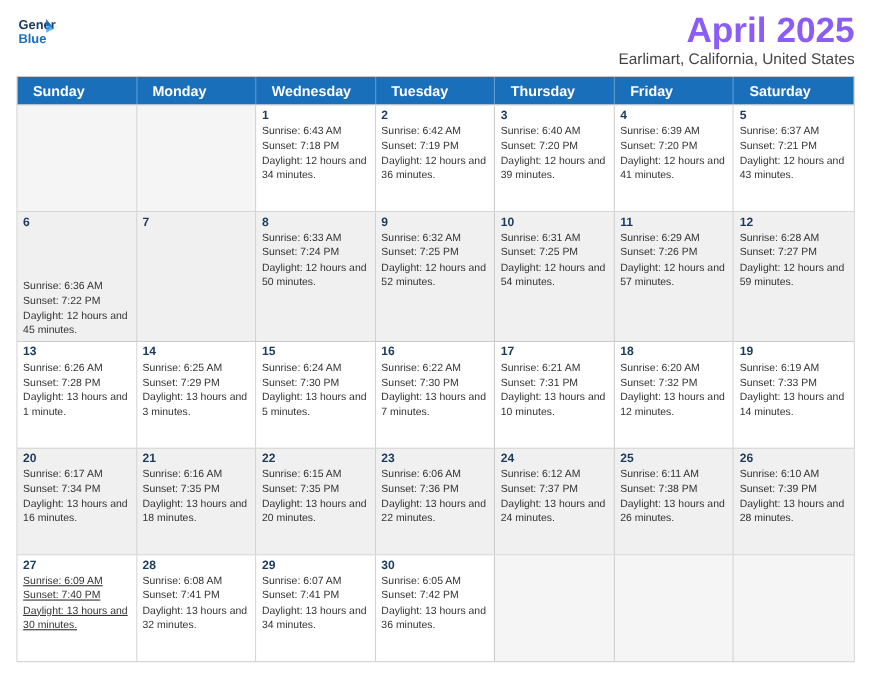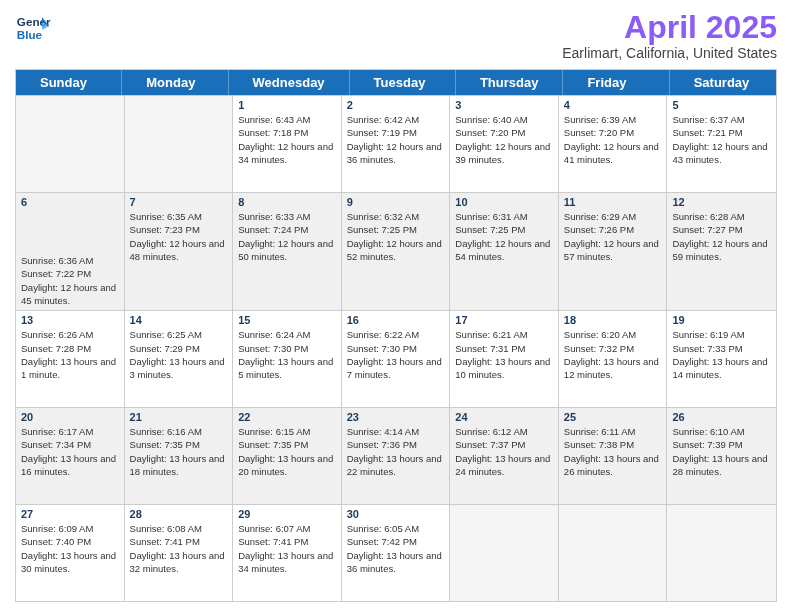--- a/index.html
+++ b/index.html
@@ -53,21 +53,21 @@
     }
     .cal-header {
       display: grid;
       grid-template-columns: repeat(7, 1fr);
       background: #1a6fba;
     }
     .cal-header-cell {
       color: #fff;
       font-size: 13px;
       font-weight: bold;
-      padding: 5px 24px;
+      padding: 5px 14px;
       border-right: 1px solid rgba(255,255,255,0.3);
     }
     .cal-header-cell:last-child { border-right: none; }
     .cal-body {
       flex: 1;
       display: flex;
       flex-direction: column;
     }
     .cal-row {
       display: grid;
@@ -165,23 +165,20 @@
         </div>
         <div class="cal-row">
           <div class="cal-cell shaded">
             <span class="day-num">6</span>
             <div class="cell-text" style="white-space: pre-line; margin-top: 46px;">Sunrise: 6:36 AM
 Sunset: 7:22 PM
 Daylight: 12 hours and 45 minutes.</div>
           </div>
           <div class="cal-cell shaded">
             <span class="day-num">7</span>
-            <div class="cell-text" style="white-space: pre-line;">Sunrise: 6:35 AM
-Sunset: 7:23 PM
-Daylight: 12 hours and 48 minutes.</div>
           </div>
           <div class="cal-cell shaded">
             <span class="day-num">8</span>
             <div class="cell-text" style="white-space: pre-line;">Sunrise: 6:33 AM
 Sunset: 7:24 PM
 Daylight: 12 hours and 50 minutes.</div>
           </div>
           <div class="cal-cell shaded">
             <span class="day-num">9</span>
             <div class="cell-text" style="white-space: pre-line;">Sunrise: 6:32 AM
@@ -265,21 +262,21 @@
 Daylight: 13 hours and 18 minutes.</div>
           </div>
           <div class="cal-cell shaded">
             <span class="day-num">22</span>
             <div class="cell-text" style="white-space: pre-line;">Sunrise: 6:15 AM
 Sunset: 7:35 PM
 Daylight: 13 hours and 20 minutes.</div>
           </div>
           <div class="cal-cell shaded">
             <span class="day-num">23</span>
-            <div class="cell-text" style="white-space: pre-line;">Sunrise: 4:14 AM
+            <div class="cell-text" style="white-space: pre-line;">Sunrise: 6:06 AM
 Sunset: 7:36 PM
 Daylight: 13 hours and 22 minutes.</div>
           </div>
           <div class="cal-cell shaded">
             <span class="day-num">24</span>
             <div class="cell-text" style="white-space: pre-line;">Sunrise: 6:12 AM
 Sunset: 7:37 PM
 Daylight: 13 hours and 24 minutes.</div>
           </div>
           <div class="cal-cell shaded">
@@ -291,21 +288,21 @@
           <div class="cal-cell shaded">
             <span class="day-num">26</span>
             <div class="cell-text" style="white-space: pre-line;">Sunrise: 6:10 AM
 Sunset: 7:39 PM
 Daylight: 13 hours and 28 minutes.</div>
           </div>
         </div>
         <div class="cal-row">
           <div class="cal-cell">
             <span class="day-num">27</span>
-            <div class="cell-text" style="white-space: pre-line;">Sunrise: 6:09 AM
+            <div class="cell-text" style="white-space: pre-line; text-decoration: underline;">Sunrise: 6:09 AM
 Sunset: 7:40 PM
 Daylight: 13 hours and 30 minutes.</div>
           </div>
           <div class="cal-cell">
             <span class="day-num">28</span>
             <div class="cell-text" style="white-space: pre-line;">Sunrise: 6:08 AM
 Sunset: 7:41 PM
 Daylight: 13 hours and 32 minutes.</div>
           </div>
           <div class="cal-cell">

